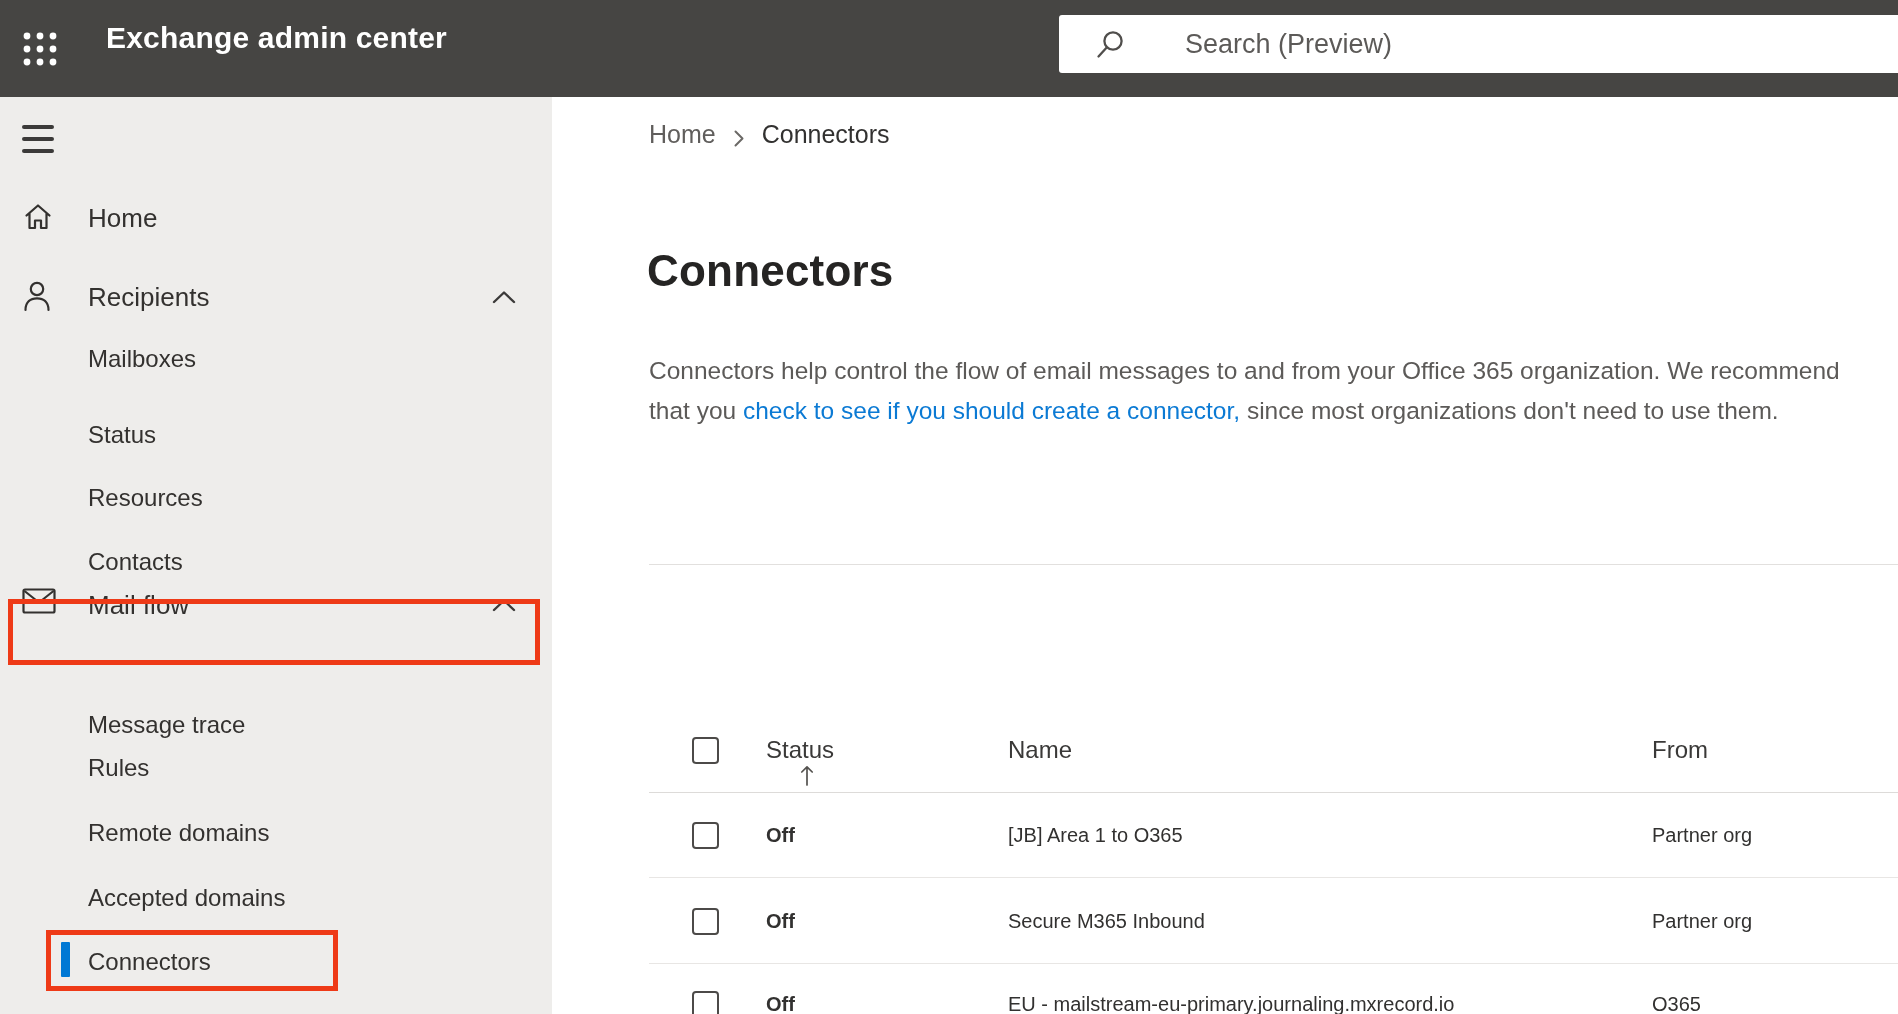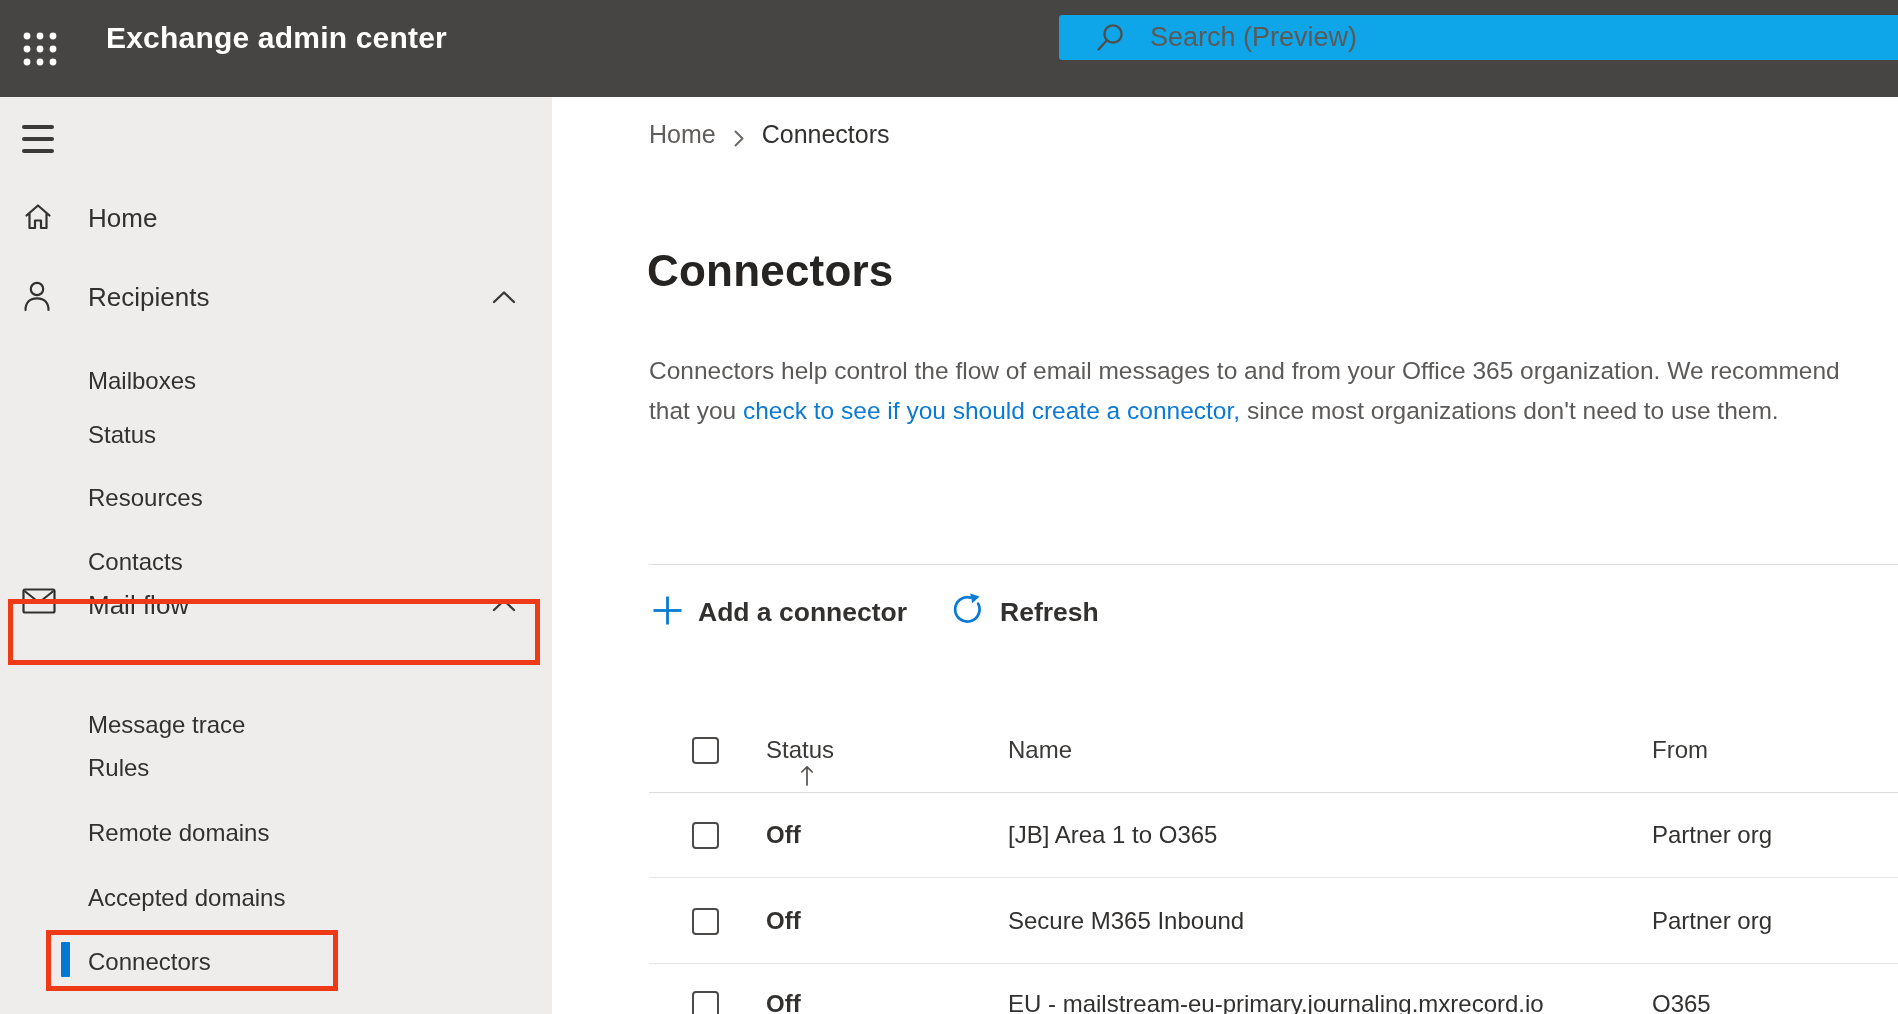--- a/index.html
+++ b/index.html
@@ -15,23 +15,23 @@
     position:absolute; left:0; top:0; width:1898px; height:97px;
     background:#464543;
   }
   .waffle { position:absolute; left:21px; top:30px; width:38px; height:38px; cursor:pointer; }
   .topbar-title {
     position:absolute; left:106px; top:0; height:76px;
     display:flex; align-items:center;
     color:#ffffff; font-size:30px; font-weight:600; letter-spacing:0.2px;
   }
   .searchbox {
-    position:absolute; left:1059px; top:15px; width:839px; height:45px;
-    background:#0ea5e9; border-radius:3px 0 0 3px;
-    display:flex; align-items:center; padding-left:36px;
+    position:absolute; left:1059px; top:15px; width:839px; height:58px;
+    background:#ffffff; border-radius:3px 0 0 3px;
+    display:flex; align-items:center; padding-left:36px;gap:35px;
   }
   .search-icon { width:31px; height:31px; flex:0 0 auto; }
   .searchbox input {
     border:none; outline:none; background:transparent;
     margin-left:24px; width:600px;
     font-family:"Liberation Sans", sans-serif;
     font-size:27px; color:#3b3a39;
   }
   .searchbox input::placeholder { color:#5c5a58; opacity:1; }
 
@@ -50,21 +50,21 @@
   .nav-icon { position:absolute; left:22px; top:50%; transform:translateY(-50%); width:32px; height:34px; }
   .nav-label {
     position:absolute; left:88px; top:50%; transform:translateY(-50%);
     font-size:26px; color:#33312f; white-space:nowrap;
   }
   .nav-item.sub .nav-label { font-size:24px; }
   .nav-chevron { position:absolute; left:492px; top:50%; transform:translateY(-50%); width:24px; height:14px; }
 
   .nv-home      { top:93px; }
   .nv-recipients{ top:172px; }
-  .nv-mailboxes { top:256px; }
+  .nv-mailboxes { top:234px; }
   .nv-groups    { top:310px; }
   .nv-resources { top:373px; }
   .nv-contacts  { top:437px; }
   .nv-mailflow  { top:480px; }
   .nv-msgtrace  { top:600px; }
   .nv-rules     { top:643px; }
   .nv-remote    { top:708px; }
   .nv-accepted  { top:773px; }
   .nv-connectors{ top:837px; }
 
@@ -118,21 +118,21 @@
   .th-row .checkbox { top:14px; }
   .th-row .thead-cell { top:13px; height:30px; position:absolute;flex-direction:column; }
 
   .divider { position:absolute; left:97px; width:1249px; height:1px; background:#e8e6e4; }
   .div-head { top:695px; background:#dddbd9; }
   .div-r1   { top:780px; }
   .div-r2   { top:866px; }
 
   .t-row { position:absolute; left:0; width:1346px; height:84px; cursor:pointer; }
   .t-row .checkbox { top:12px; }
-  .t-row .cell { position:absolute; top:11px; font-size:24px; color:#323130; line-height:28px; }
+  .t-row .cell { position:absolute; top:11px; font-size:20px; color:#323130; line-height:28px; }
   .t-row .status-val { font-weight:700; }
   .row-1 { top:713px; }
   .row-2 { top:799px; }
   .row-3 { top:882px; }
 </style>
 </head>
 <body>
 
 <header id="topbar">
   <span class="waffle">
@@ -253,40 +253,20 @@
     </span>
     <span class="bc-current">Connectors</span>
   </div>
 
   <h1 class="page-title">Connectors</h1>
 
   <p class="page-desc"><span>Connectors help control the flow of email messages to and from your Office 365 organization. We recommend that you </span><a>check to see if you should create a connector,</a><span> since most organizations don't need to use them.</span></p>
 
   <div class="toolbar-divider"></div>
 
-  <div class="toolbar">
-    <div class="tb-btn">
-      <span class="tb-icon">
-        <svg viewBox="0 0 31 31" width="31" height="31">
-          <line x1="15.5" y1="1.5" x2="15.5" y2="29.5" stroke="#0b7ad4" stroke-width="2.8"></line>
-          <line x1="1.5" y1="15.5" x2="29.5" y2="15.5" stroke="#0b7ad4" stroke-width="2.8"></line>
-        </svg>
-      </span>
-      <span class="tb-label">Add a connector</span>
-    </div>
-    <div class="tb-btn">
-      <span class="tb-icon">
-        <svg viewBox="0 0 34 34" width="34" height="34">
-          <path d="M27.1 10.6 A 12.2 12.2 0 1 1 19.6 4.6" fill="none" stroke="#0b7ad4" stroke-width="2.7" stroke-linecap="round"></path>
-          <polygon points="19.2,0.4 28.6,3.4 21.3,10.2" fill="#0b7ad4"></polygon>
-        </svg>
-      </span>
-      <span class="tb-label">Refresh</span>
-    </div>
-  </div>
 
   <div class="th-row">
     <span class="checkbox"></span>
     <div class="thead-cell col-status">
       <span>Status</span>
       <span class="sort-icon">
         <svg viewBox="0 0 14 23" width="14" height="23">
           <path d="M7 21 V3 M1.8 8 L7 2.8 L12.2 8" fill="none" stroke="#54524f" stroke-width="1.7" stroke-linecap="round" stroke-linejoin="round"></path>
         </svg>
       </span>

